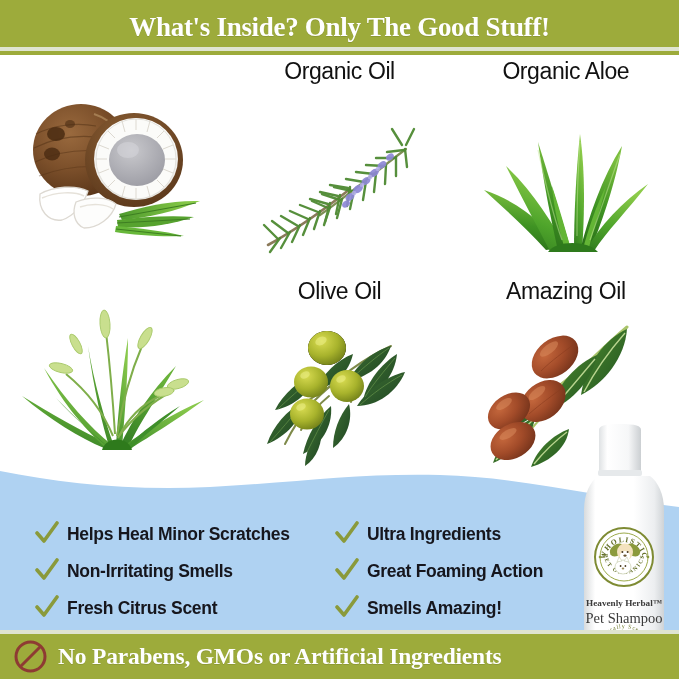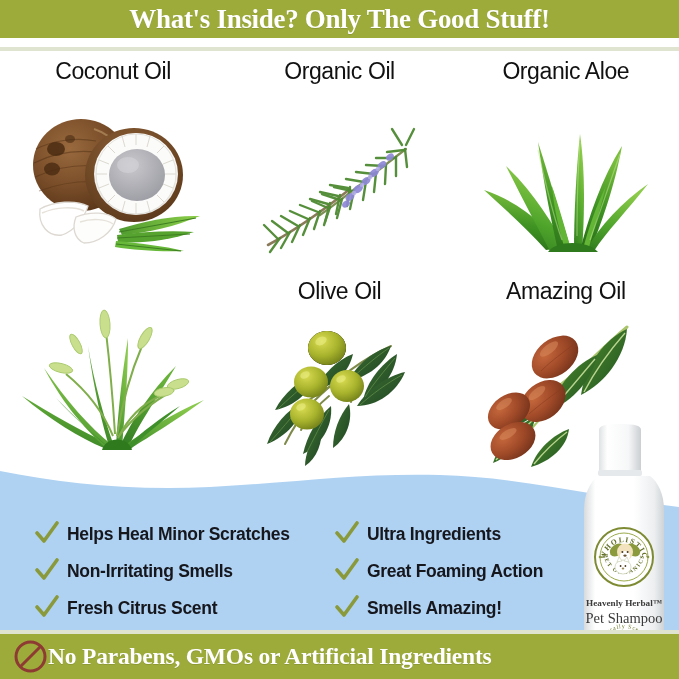--- a/index.html
+++ b/index.html
@@ -1,20 +1,20 @@
 <!DOCTYPE html>
 <html><head>
 <meta charset="utf-8">
 <style>
   html,body{margin:0;padding:0;background:#fff;}
   body{width:679px;height:679px;font-family:"Liberation Sans",sans-serif;overflow:hidden;}
   #page{position:relative;width:679px;height:679px;background:#ffffff;overflow:hidden;}
 
   
-  #header{position:absolute;left:0;top:0;width:679px;height:38px;background:#9DAB3B;
+  #header{position:absolute;left:0;top:0;width:679px;height:55px;background:#9DAB3B;
           display:flex;align-items:center;justify-content:center;}
   #header-title{color:#ffffff;font-size:27px;font-weight:bold;letter-spacing:-0.3px;
                 font-family:"Liberation Serif",serif;white-space:nowrap;
                 text-shadow:0 1px 0 rgba(0,0,0,.10);}
   #header-rule{position:absolute;left:0;top:47px;width:679px;height:4px;background:#dfe4d0;}
 
   
   .grid{position:absolute;left:0;width:679px;display:flex;}
   #row1{top:58px;height:215px;}
   #row2{top:278px;height:200px;}
@@ -33,21 +33,21 @@
   #bcol-left{width:305px;padding-left:34px;}
   #bcol-right{width:230px;}
   .brow{display:flex;align-items:flex-end;height:29px;}
   .check{width:26px;height:24px;flex:0 0 26px;margin-right:7px;}
   .btext{font-size:17.5px;font-weight:bold;color:#16161d;letter-spacing:-0.3px;white-space:nowrap;}
 
   
   #footer{position:absolute;left:0;top:634px;width:679px;height:45px;background:#9DAB3B;
           display:flex;align-items:center;}
   #no-icon{margin-left:13px;width:35px;height:35px;flex:0 0 35px;}
-  #footer-title{color:#ffffff;font-size:23.5px;font-weight:bold;
+  #footer-title{margin-left:10px;color:#ffffff;font-size:23.5px;font-weight:bold;
                 font-family:"Liberation Serif",serif;letter-spacing:-0.2px;white-space:nowrap;
                 text-shadow:0 1px 0 rgba(0,0,0,.10);}
   #footer-rule{position:absolute;left:0;top:630px;width:679px;height:4px;background:#dfe4d0;}
 
   
   #bottle{position:absolute;left:568px;top:424px;width:112px;height:255px;}
   .bl-text{font-family:"Liberation Serif",serif;fill:#3a3a3a;}
 </style>
 </head>
 <body>
@@ -55,21 +55,20 @@
 <div id="page">
 
   <div id="header">
     <div id="header-title">What's Inside? Only The Good Stuff!</div>
   </div>
   <div id="header-rule"></div>
 
   <div class="grid" id="row1">
 
     <div class="cell">
-      <div class="ing-label">Coconut Oil</div>
       <div class="ing-art">
         <svg width="190" height="152" viewBox="0 0 190 152">
           <defs>
             <radialGradient id="cocA" cx="38%" cy="32%" r="72%">
               <stop offset="0%" stop-color="#9A6A3E"></stop>
                 <stop offset="55%" stop-color="#7B4F2A"></stop>
               <stop offset="100%" stop-color="#5A3619"></stop>
             </radialGradient>
             <radialGradient id="cocB" cx="45%" cy="30%" r="75%">
               <stop offset="0%" stop-color="#8E6136"></stop>

